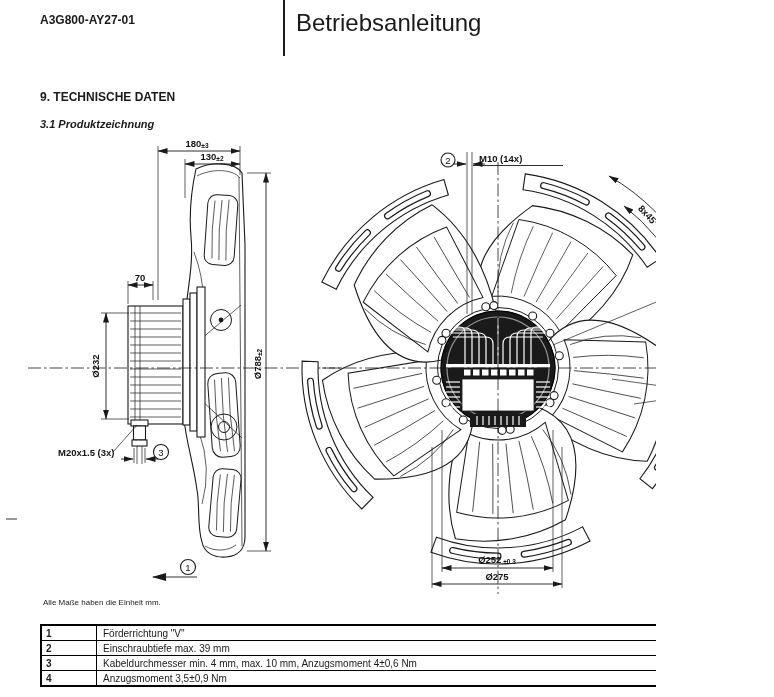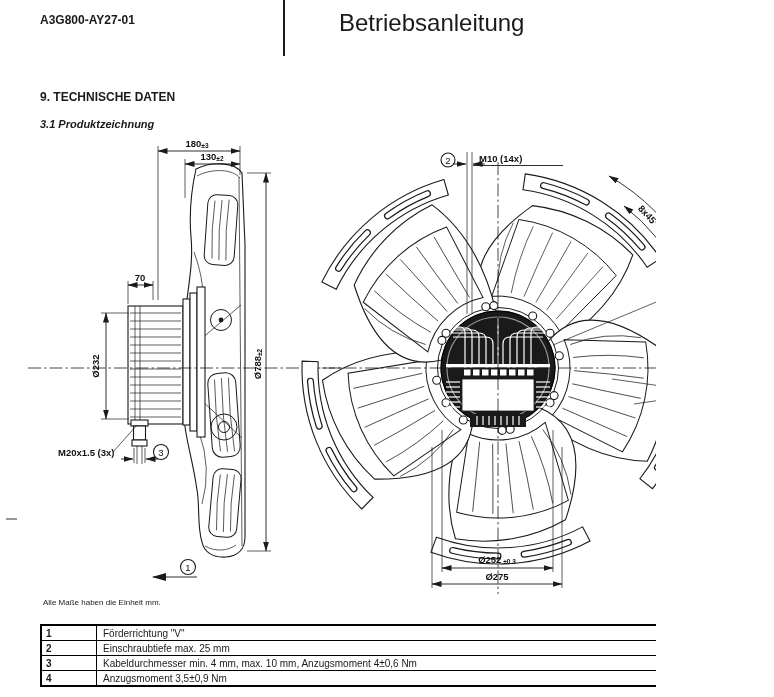--- a/index.html
+++ b/index.html
@@ -1,20 +1,20 @@
 <!DOCTYPE html>
 <html><head>
 <meta charset="utf-8">
 <style>
   html,body{margin:0;padding:0;background:#fff;}
   .page{position:relative;width:656px;height:697px;background:#fff;overflow:hidden;
         font-family:"Liberation Sans",sans-serif;color:#1a1a1a;}
   .doc-id{position:absolute;left:40px;top:13px;font-size:12px;font-weight:700;}
   .header-divider{position:absolute;left:283px;top:0;width:1.5px;height:56px;background:#1a1a1a;}
-  .doc-title{position:absolute;left:296px;top:9px;font-size:24px;font-weight:400;letter-spacing:0px;margin-left:43px;}
+  .doc-title{position:absolute;left:296px;top:9px;font-size:24px;font-weight:400;letter-spacing:0px;}
   .sec-heading{position:absolute;left:40px;top:90px;font-size:12px;font-weight:700;}
   .subsec-heading{position:absolute;left:40px;top:118px;font-size:11px;font-weight:700;font-style:italic;}
   .units-note{position:absolute;left:43px;top:598px;font-size:8px;}
   svg.drawing{position:absolute;left:0;top:0;width:774px;height:697px;}
 
   
   .o{stroke:#1a1a1a;stroke-width:1.1;fill:#fff;}
   .n{stroke:#1a1a1a;stroke-width:1;fill:none;}
   .t{stroke:#1a1a1a;stroke-width:.7;fill:none;}
   .dim{stroke:#1a1a1a;stroke-width:.9;fill:none;}
@@ -320,21 +320,21 @@
   <div class="units-note">Alle Maße haben die Einheit mm.</div>
 
   <table class="legend">
     <tbody>
         <tr>
       <td class="num">1</td>
       <td>Förderrichtung "V"</td>
     </tr>
     <tr>
       <td class="num">2</td>
-      <td>Einschraubtiefe max. 25 mm</td>
+      <td>Einschraubtiefe max. 39 mm</td>
     </tr>
     <tr>
       <td class="num">3</td>
       <td>Kabeldurchmesser min. 4 mm, max. 10 mm, Anzugsmoment 4±0,6 Nm</td>
     </tr>
     <tr>
       <td class="num">4</td>
       <td>Anzugsmoment 3,5±0,9 Nm</td>
     </tr>
   </tbody>

